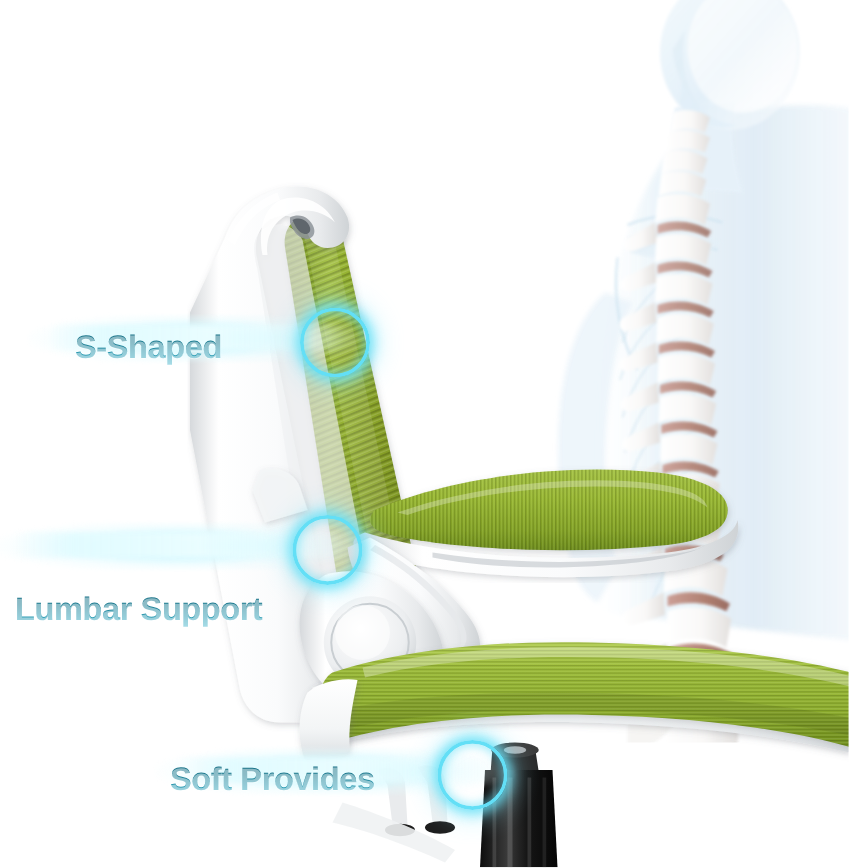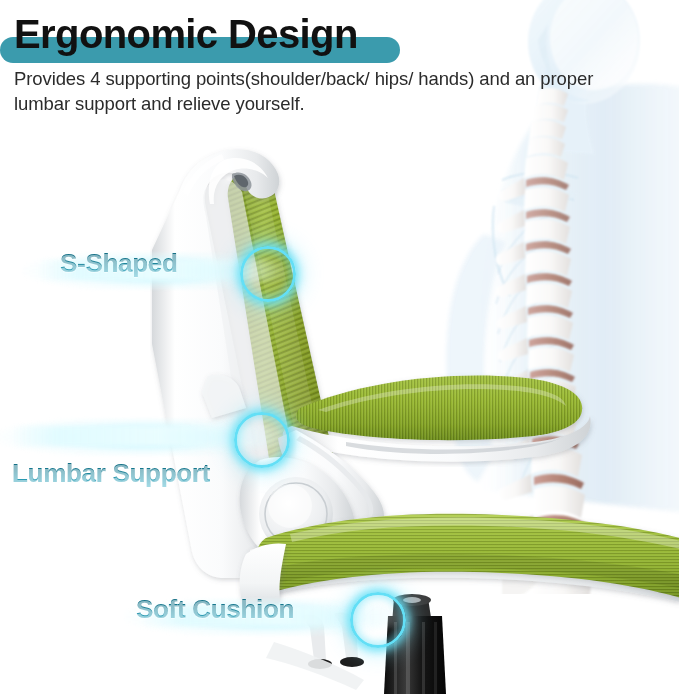--- a/index.html
+++ b/index.html
@@ -58,21 +58,21 @@
     filter:blur(2px);
   }
   .callout .ring{
     position:absolute;top:8px;width:50px;height:50px;border-radius:50%;
     border:3px solid #63dff6;
     box-shadow:0 0 9px 3px rgba(99,223,246,.85),
                inset 0 0 8px 2px rgba(99,223,246,.55),
                0 0 20px 7px rgba(150,235,252,.45);
   }
   .callout .ctext{
-    position:absolute;top:10px;white-space:nowrap;
+    position:absolute;top:24px;white-space:nowrap;
     font-size:26px;font-weight:bold;
     font-family:"Liberation Sans",sans-serif;
     letter-spacing:-.3px;
     background:linear-gradient(180deg,#12667c 0%,#16798f 38%,#2a9bb3 70%,#52bdd2 100%);
     -webkit-background-clip:text;background-clip:text;
     color:transparent;-webkit-text-fill-color:transparent;
     text-shadow:0 1px 0 rgba(255,255,255,.5);
   }
 
   #callout-s-shaped{left:22px;top:238px;width:270px;}
@@ -460,42 +460,35 @@
         <path d="M152 486 C162 482 172 486 174 496 L176 530 L164 530 L160 498 Z" fill="#e9ebed"></path>
         <ellipse cx="170" cy="534" rx="12" ry="5" fill="#1d1d1d"></ellipse>
         <path d="M184 484 C194 480 204 484 206 494 L208 528 L196 528 L192 496 Z" fill="#eef0f1"></path>
         <ellipse cx="202" cy="532" rx="12" ry="5" fill="#1d1d1d"></ellipse>
 
         <path d="M124 512 C150 520 186 534 214 550 L206 560 C176 546 142 534 116 528 Z" fill="#f0f2f3" opacity=".9"></path>
       </g>
     </svg>
   </div>
 
-  <div class="header">
-    <div class="title-wrap">
-      <div class="title-pill"></div>
-      <div class="title-text">Ergonomic Design</div>
-    </div>
-    <div class="subtitle">Provides 4 supporting points(shoulder/back/ hips/ hands) and an proper lumbar support and relieve yourself.</div>
-  </div>
 
   <div class="callout" id="callout-s-shaped">
     <div class="glowbar"></div>
     <div class="glowbar2"></div>
     <div class="ring"></div>
     <div class="ctext">S-Shaped</div>
   </div>
 
   <div class="callout" id="callout-lumbar">
     <div class="glowbar"></div>
     <div class="glowbar2"></div>
     <div class="ring"></div>
     <div class="ctext">Lumbar Support</div>
   </div>
 
   <div class="callout" id="callout-soft">
     <div class="glowbar"></div>
     <div class="glowbar2"></div>
     <div class="ring"></div>
-    <div class="ctext">Soft Cushion</div>
+    <div class="ctext">Soft Provides</div>
   </div>
 
 </div>
 
 </body></html>

